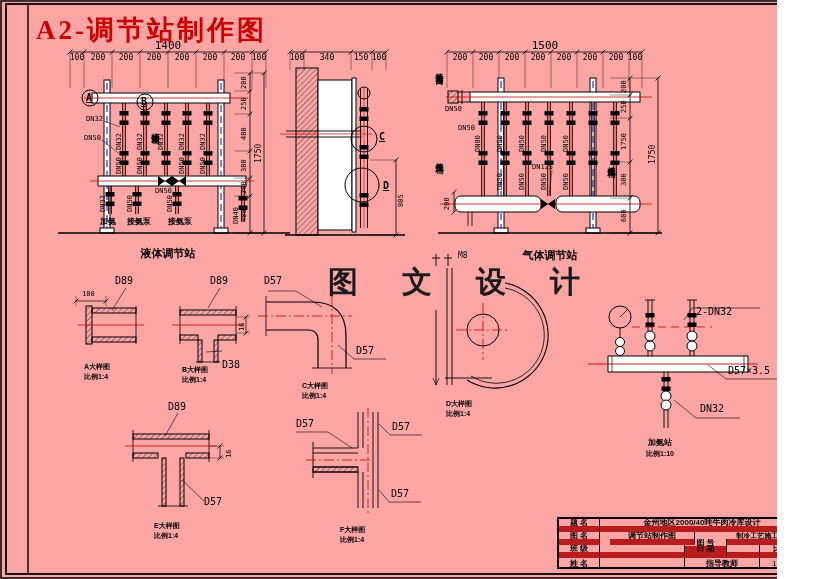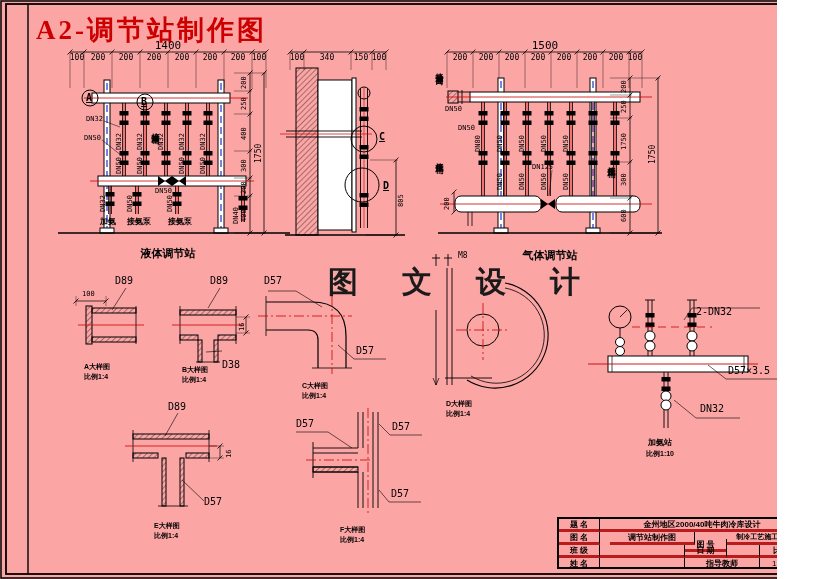--- a/index.html
+++ b/index.html
@@ -15,21 +15,21 @@
   .mk{font-size:10px;font-weight:bold;text-decoration:underline;
       font-family:"DejaVu Sans Mono",monospace;}
   #main-title{position:absolute;left:36px;top:12px;font-family:"Liberation Serif",serif;
       font-size:27px;font-weight:bold;color:#cc0000;letter-spacing:3px;}
   #watermark{position:absolute;left:328px;top:262px;font-family:Liberation Mono, monospace;
       font-size:30px;font-weight:bold;letter-spacing:13px;color:#1a1a1a;}
   svg{position:absolute;left:0;top:0;}
   
   #tb{position:absolute;left:557px;top:517px;width:249px;height:52px;
       border:2px solid #000;box-sizing:border-box;font-size:8px;}
-  .tbc{position:absolute;border-right:1px solid #000;border-bottom:3px solid #b91c1c;
+  .tbc{position:absolute;border-right:1px solid #000;border-bottom:6px solid #b91c1c;
        box-sizing:border-box;display:flex;align-items:center;justify-content:center;
        overflow:hidden;white-space:nowrap;}
 </style>
 </head>
 <body>
 
 <div id="sheet">
 
 <svg width="819" height="579" viewBox="0 0 819 579" stroke="#000" stroke-width="1" fill="none">
   <defs>

